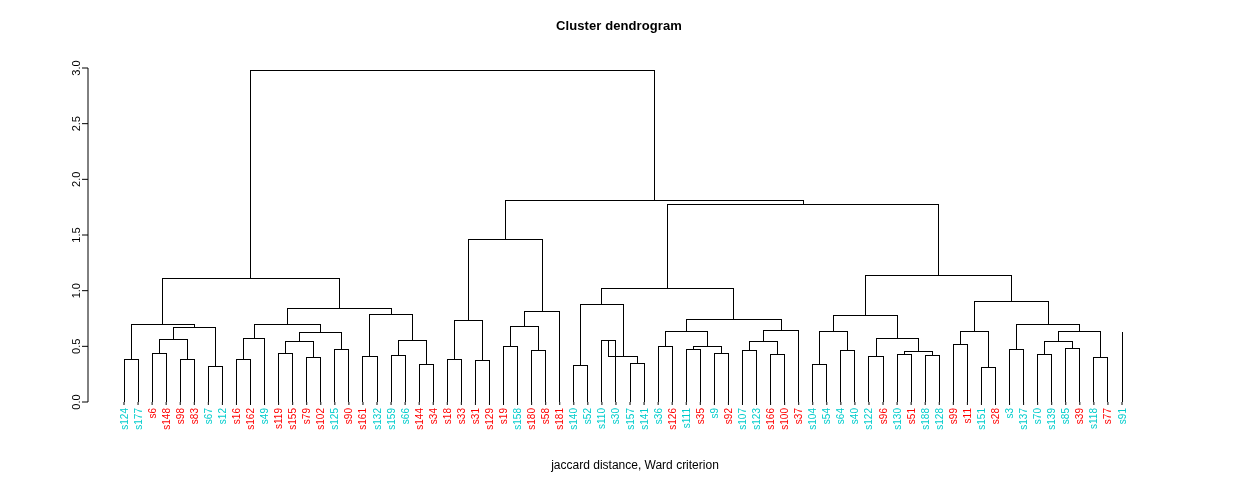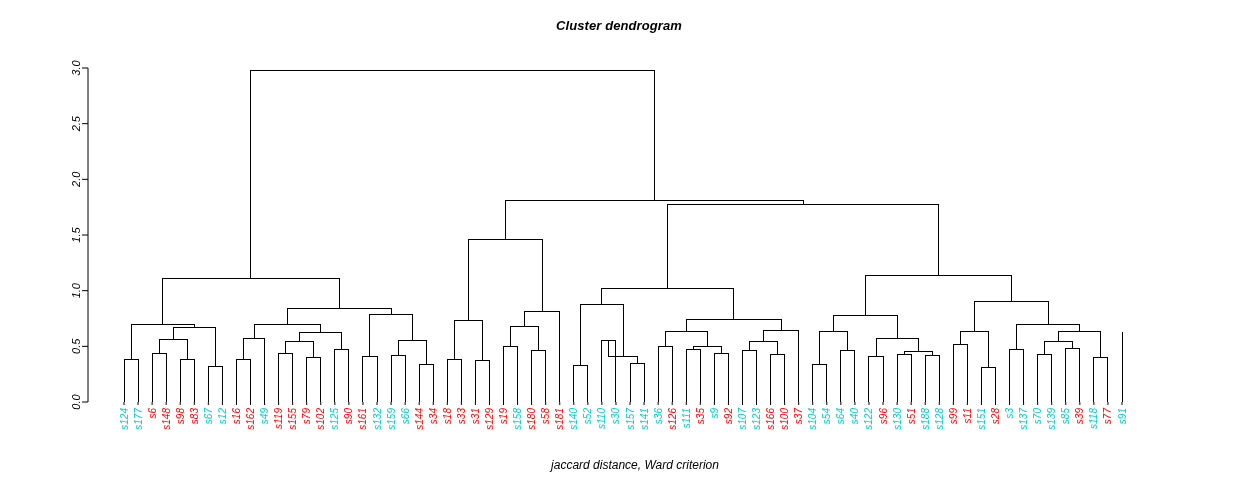--- a/index.html
+++ b/index.html
@@ -1,18 +1,18 @@
 <!DOCTYPE html>
 <html><head>
 <meta charset="utf-8">
 <style>
   html,body{margin:0;padding:0;background:#ffffff;}
   body{width:1238px;height:500px;overflow:hidden;
        font-family:"Liberation Sans",sans-serif;color:#000;}
-  #plot-root{position:relative;width:1238px;height:500px;font-style:italic;}
+  #plot-root{position:relative;width:1238px;height:500px;}
   #chart-title{
     position:absolute;left:0;top:18px;width:1238px;text-align:center;
     font-size:13px;font-weight:bold;letter-spacing:.1px;
   }
   #x-axis-label{
     position:absolute;left:16px;top:458px;width:1238px;text-align:center;
     font-size:12px;font-weight:normal;
   }
   #dendro-svg{position:absolute;left:0;top:0;}
   .axis-line{stroke:#000;stroke-width:1;fill:none;}

